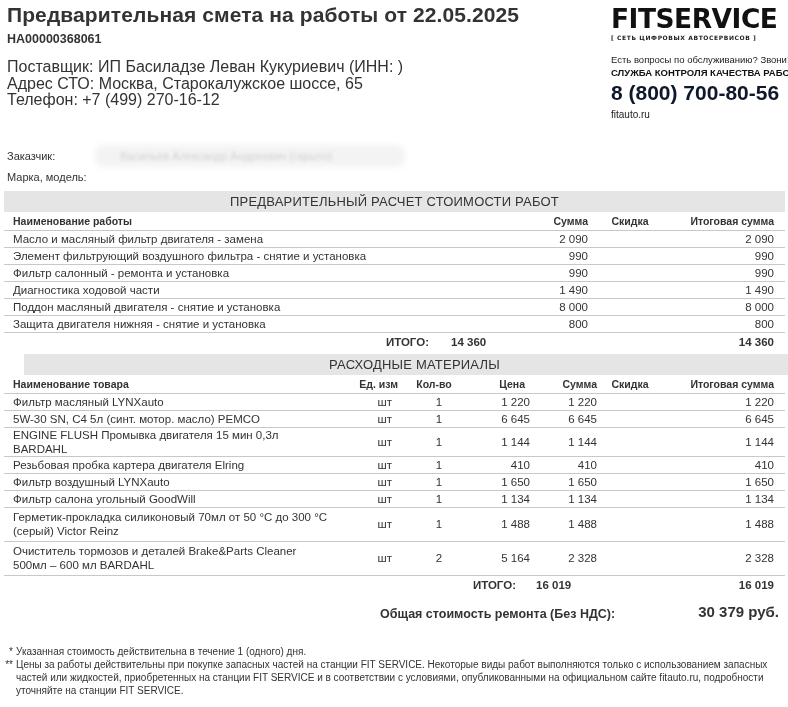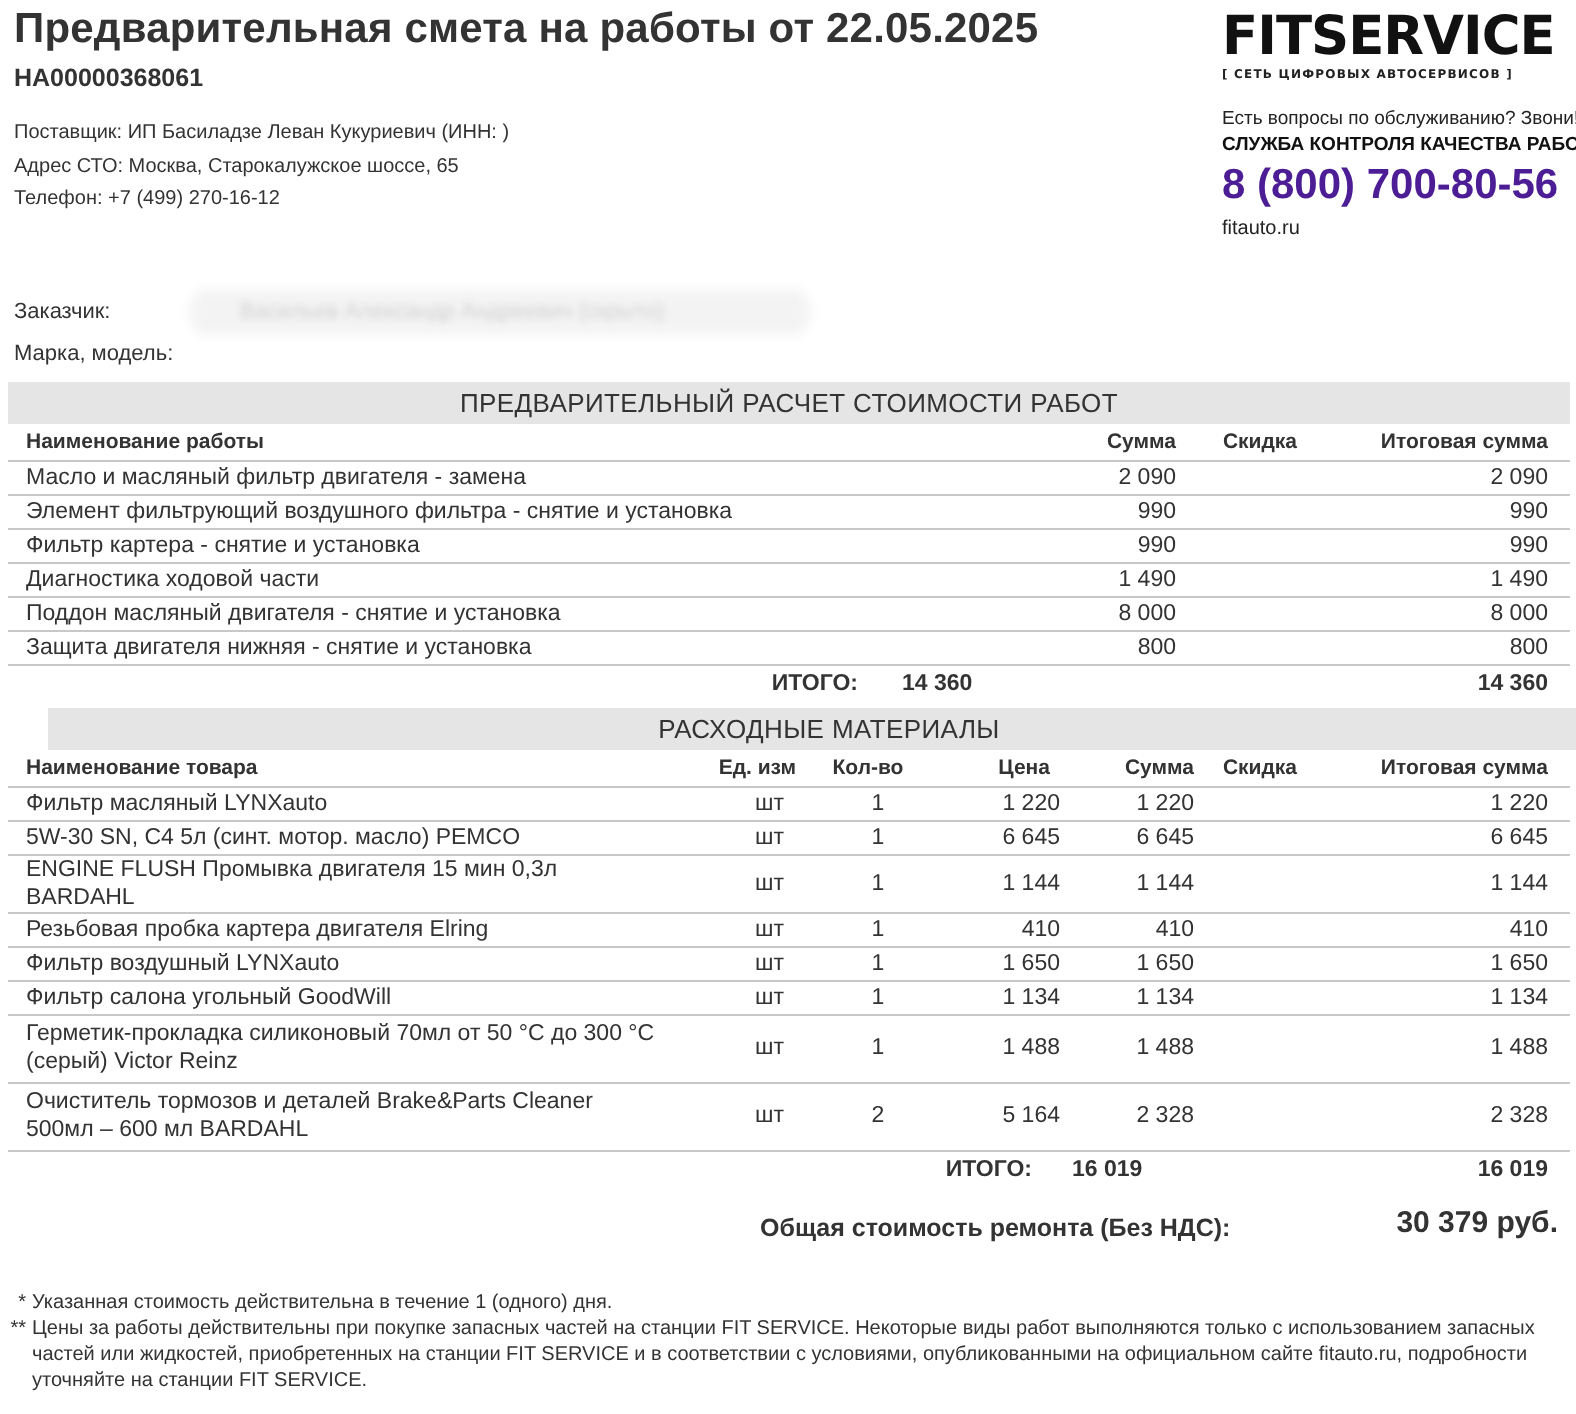--- a/index.html
+++ b/index.html
@@ -2,29 +2,29 @@
 <html><head>
 <meta charset="utf-8">
 <style>
   * { box-sizing: border-box; margin: 0; padding: 0; }
   html, body { width: 788px; height: 707px; background: #ffffff; overflow: hidden; }
   body { font-family: "Liberation Sans", sans-serif; color: #333333; position: relative; }
 
   .title { position: absolute; left: 7px; top: 3px; font-size: 21px; font-weight: bold; color: #333; letter-spacing: 0.1px; }
   .docnum { position: absolute; left: 7px; top: 32px; font-size: 12.5px; font-weight: bold; color: #333; }
 
-  .supplier { position: absolute; left: 7px; top: 59px; font-size: 10px; line-height: 16.5px; color: #333; }
+  .supplier { position: absolute; left: 7px; top: 59px; font-size: 16px; line-height: 16.5px; color: #333; }
   .supplier div { white-space: nowrap; }
 
   .logo { position: absolute; left: 611px; top: 5px; width: 175px; }
   .logo-main { font-size: 27px; font-weight: 900; letter-spacing: -0.5px; color: #111; line-height: 27px; font-family: "DejaVu Sans", sans-serif; transform: scaleX(0.98); transform-origin: left; }
   .logo-sub { font-size: 6px; letter-spacing: 0.6px; color: #222; margin-top: 2px; white-space: nowrap; font-family: "DejaVu Sans", sans-serif; font-weight: bold; }
   .contact-q { position: absolute; left: 611px; top: 54px; font-size: 9.5px; color: #222; white-space: nowrap; }
   .contact-svc { position: absolute; left: 611px; top: 67px; font-size: 9.5px; font-weight: bold; color: #111; white-space: nowrap; }
-  .contact-phone { position: absolute; left: 611px; top: 81px; font-size: 21px; font-weight: bold; color: #4c1d95; white-space: nowrap; }
+  .contact-phone { position: absolute; left: 611px; top: 81px; font-size: 21px; font-weight: bold; color: #0f172a; white-space: nowrap; }
   .contact-site { position: absolute; left: 611px; top: 109px; font-size: 10px; color: #222; }
 
   .customer { position: absolute; left: 7px; top: 150px; font-size: 11px; color: #333; }
   .customer-blur { position: absolute; left: 95px; top: 145px; width: 310px; height: 22px; background: #f3f3f3; border-radius: 8px; filter: blur(3px); }
   .customer-blur-text { position: absolute; left: 120px; top: 150px; font-size: 11px; color: #d2d2d2; filter: blur(1.5px); white-space: nowrap; }
   .model { position: absolute; left: 7px; top: 171px; font-size: 11px; color: #333; }
 
   .section-bar { position: absolute; left: 4px; width: 781px; height: 21px; background: #e5e5e5; font-size: 13px; color: #333; text-align: center; line-height: 21px; letter-spacing: 0.2px; }
 
   table { position: absolute; left: 4px; width: 781px; border-collapse: collapse; font-size: 11.5px; color: #333; }
@@ -92,21 +92,21 @@
         <td class="c"></td>
         <td class="r">2 090</td>
       </tr>
       <tr>
         <td>Элемент фильтрующий воздушного фильтра - снятие и установка</td>
         <td class="r">990</td>
         <td class="c"></td>
         <td class="r">990</td>
       </tr>
       <tr>
-        <td>Фильтр картера - снятие и установка</td>
+        <td>Фильтр салонный - ремонта и установка</td>
         <td class="r">990</td>
         <td class="c"></td>
         <td class="r">990</td>
       </tr>
       <tr>
         <td>Диагностика ходовой части</td>
         <td class="r">1 490</td>
         <td class="c"></td>
         <td class="r">1 490</td>
       </tr>

